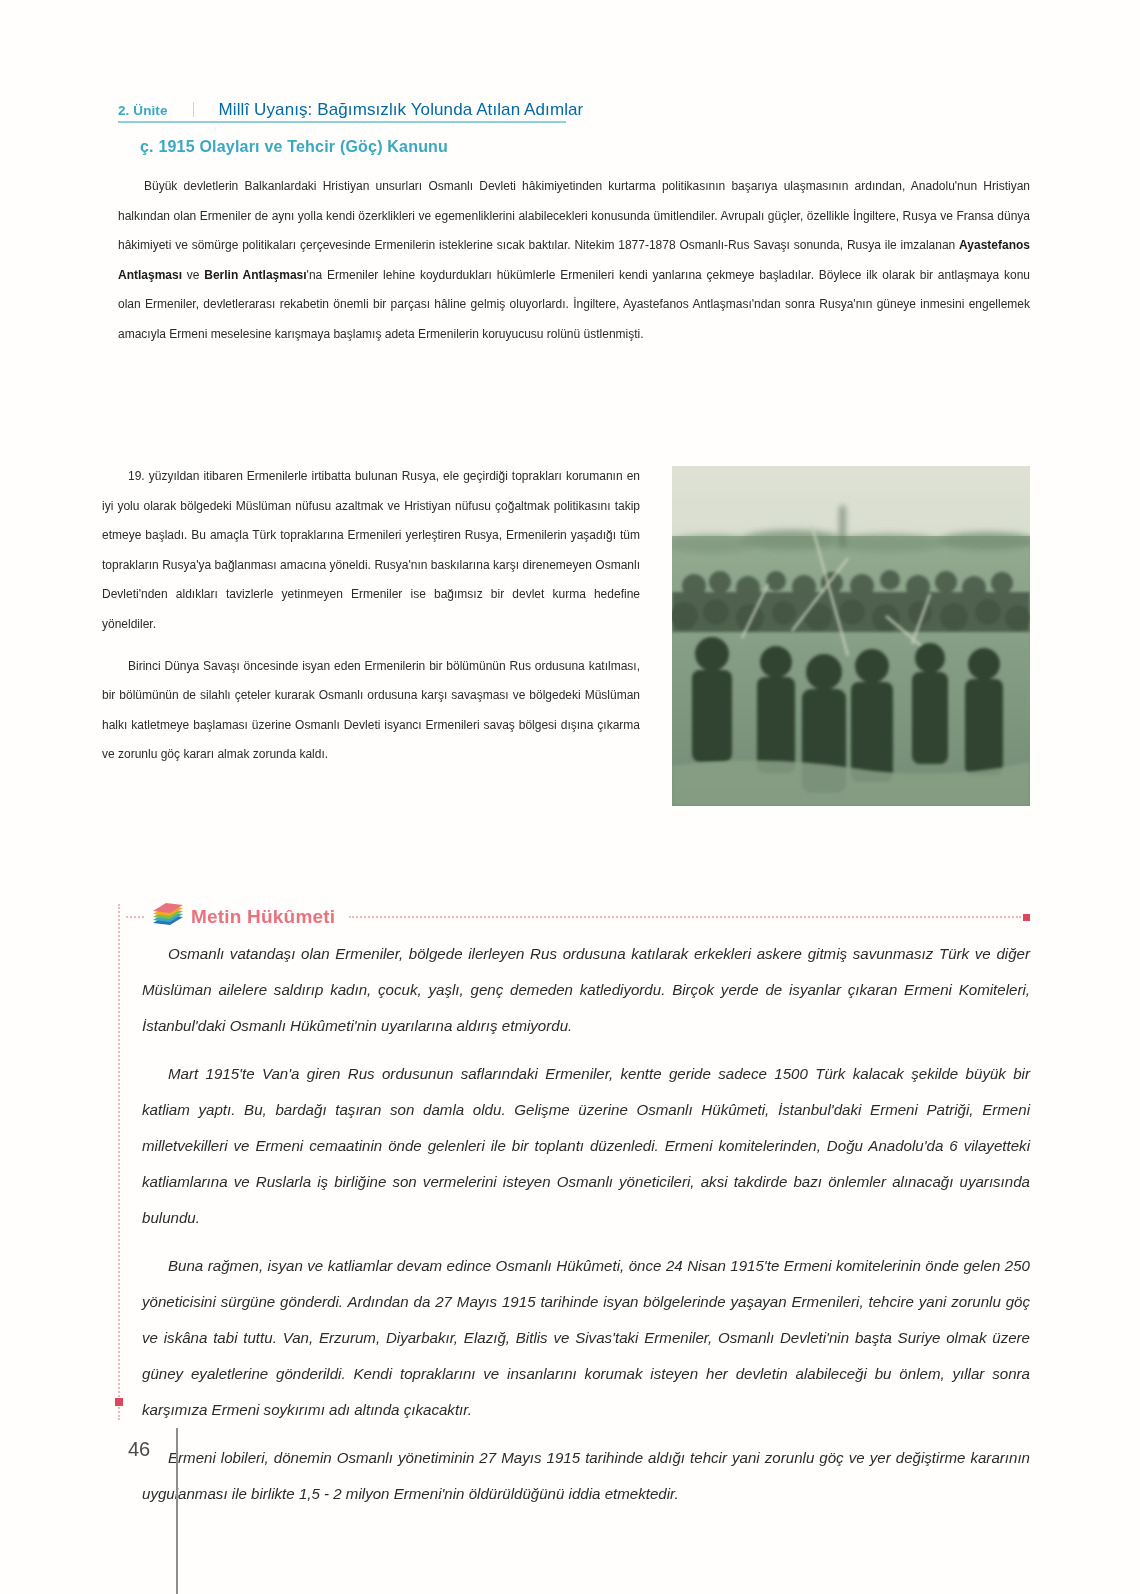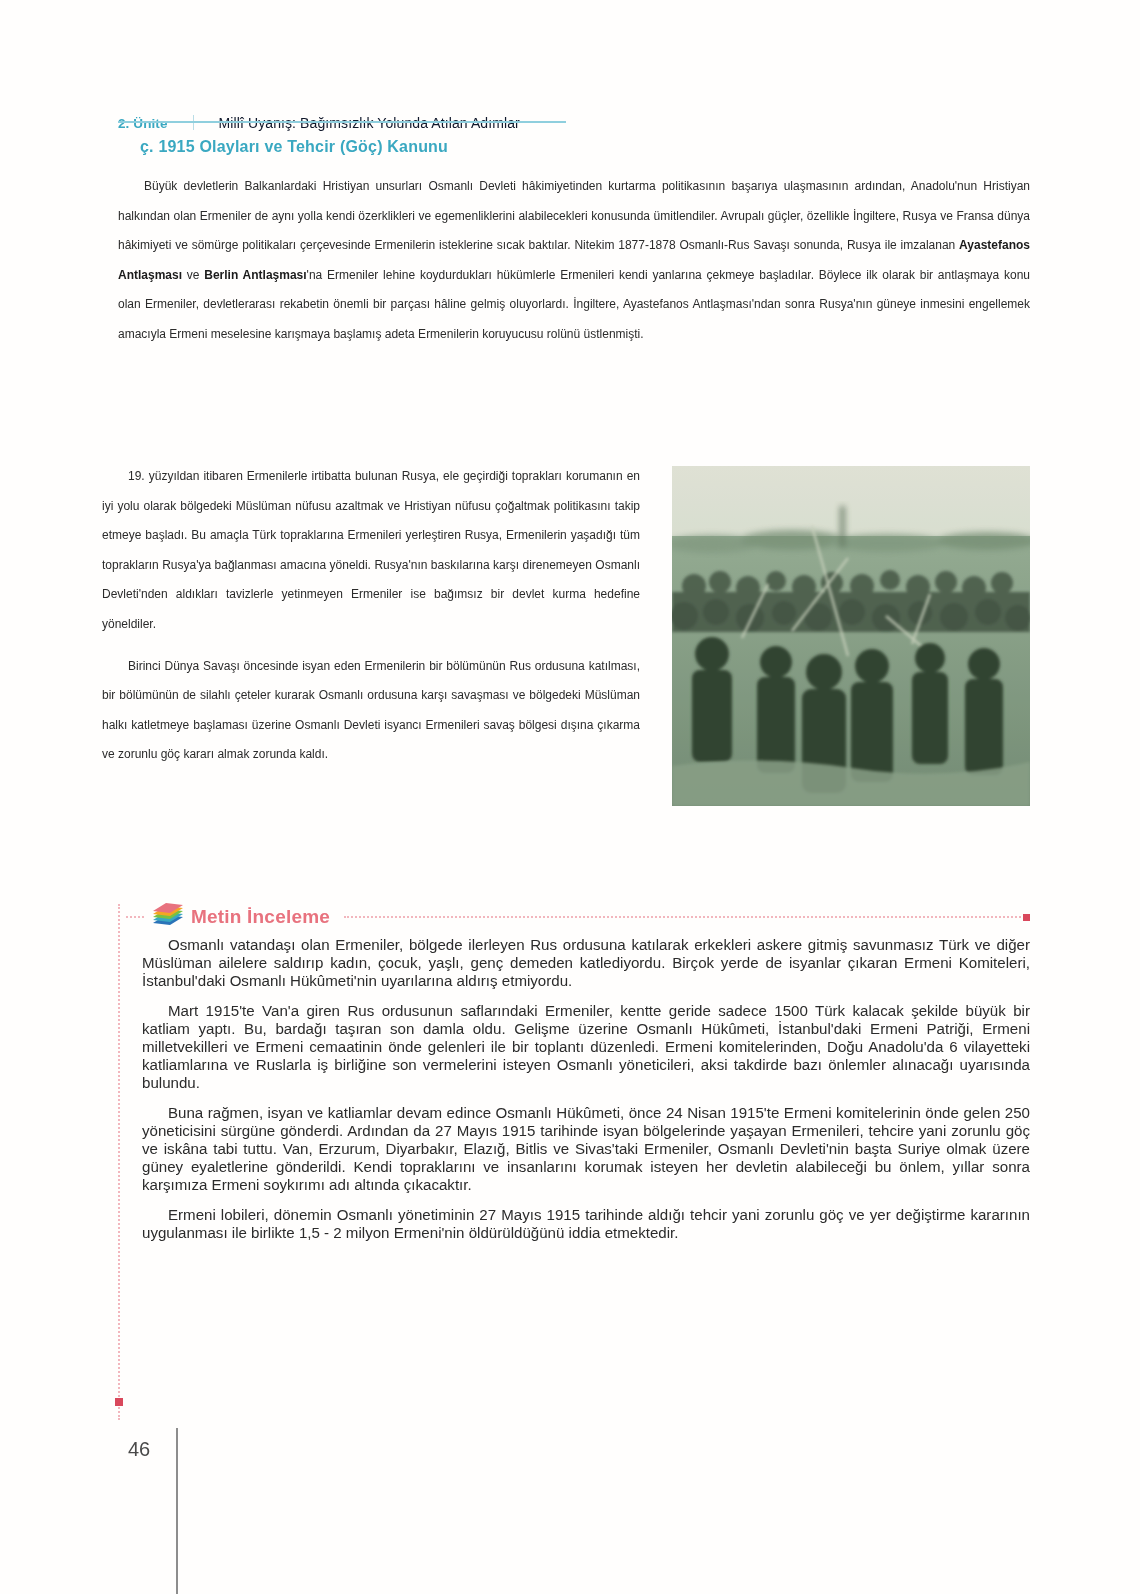--- a/index.html
+++ b/index.html
@@ -43,24 +43,23 @@
   .runhead-sep {
     display: inline-block;
     width: 1px;
     height: 15px;
     background: #b9dde6;
     margin-right: 9px;
     position: relative;
     top: 2px;
   }
   .runhead-title {
-    font-size: 14px;
-    color: #0f172a;
+    font-size: 17px;
+    color: #0369a1;
     letter-spacing: .1px;
-    margin-top: 15px;
   }
   .runhead-rule {
     position: absolute;
     left: 118px;
     top: 121px;
     width: 448px;
     height: 1.6px;
     background: #8fcfde;
   }
 
@@ -212,21 +211,22 @@
     flex: 0 0 7px;
   }
   .mi-body {
     position: absolute;
     left: 24px;
     top: 36px;
     width: 888px;
   }
   .mi-body p.tx {
     font-size: 15.1px;
-    line-height: 18px;
+    line-height: 36px;
+    font-style: italic;
   }
   .mi-botcap {
     position: absolute;
     left: -3.5px;
     bottom: 14px;
     width: 8px;
     height: 8px;
     background: #d9485c;
   }
 
@@ -379,21 +379,21 @@
       <span class="mi-dots-pre"></span>
       <span class="mi-icon">
         <svg width="34" height="26" viewBox="0 0 34 26">
           <polygon points="3,20 16,12 33,14 20,22" fill="#2b73b8"></polygon>
           <polygon points="3,17 16,9 33,11 20,19" fill="#3aa8c1"></polygon>
           <polygon points="3,14 16,6 33,8 20,16" fill="#7ac143"></polygon>
           <polygon points="3,11 16,3 33,5 20,13" fill="#f5a623"></polygon>
           <polygon points="3,8 16,0 33,2 20,10" fill="#e8727e"></polygon>
         </svg>
       </span>
-      <span class="mi-label">Metin İnceleme</span>
+      <span class="mi-label">Metin Hükûmeti</span>
       <span class="mi-dots-post"></span>
       <span class="mi-endcap"></span>
     </div>
 
     <div class="mi-body">
       <p class="tx">Osmanlı vatandaşı olan Ermeniler, bölgede ilerleyen Rus ordusuna katılarak erkekleri askere gitmiş savunmasız Türk ve diğer Müslüman ailelere saldırıp kadın, çocuk, yaşlı, genç demeden katlediyordu. Birçok yerde de isyanlar çıkaran Ermeni Komiteleri, İstanbul'daki Osmanlı Hükûmeti'nin uyarılarına aldırış etmiyordu.</p>
       <p class="tx gap">Mart 1915'te Van'a giren Rus ordusunun saflarındaki Ermeniler, kentte geride sadece 1500 Türk kalacak şekilde büyük bir katliam yaptı. Bu, bardağı taşıran son damla oldu. Gelişme üzerine Osmanlı Hükûmeti, İstanbul'daki Ermeni Patriği, Ermeni milletvekilleri ve Ermeni cemaatinin önde gelenleri ile bir toplantı düzenledi. Ermeni komitelerinden, Doğu Anadolu'da 6 vilayetteki katliamlarına ve Ruslarla iş birliğine son vermelerini isteyen Osmanlı yöneticileri, aksi takdirde bazı önlemler alınacağı uyarısında bulundu.</p>
       <p class="tx gap">Buna rağmen, isyan ve katliamlar devam edince Osmanlı Hükûmeti, önce 24 Nisan 1915'te Ermeni komitelerinin önde gelen 250 yöneticisini sürgüne gönderdi. Ardından da 27 Mayıs 1915 tarihinde isyan bölgelerinde yaşayan Ermenileri, tehcire yani zorunlu göç ve iskâna tabi tuttu. Van, Erzurum, Diyarbakır, Elazığ, Bitlis ve Sivas'taki Ermeniler, Osmanlı Devleti'nin başta Suriye olmak üzere güney eyaletlerine gönderildi. Kendi topraklarını ve insanlarını korumak isteyen her devletin alabileceği bu önlem, yıllar sonra karşımıza Ermeni soykırımı adı altında çıkacaktır.</p>
       <p class="tx gap">Ermeni lobileri, dönemin Osmanlı yönetiminin 27 Mayıs 1915 tarihinde aldığı tehcir yani zorunlu göç ve yer değiştirme kararının uygulanması ile birlikte 1,5 - 2 milyon Ermeni'nin öldürüldüğünü iddia etmektedir.</p>
     </div>

